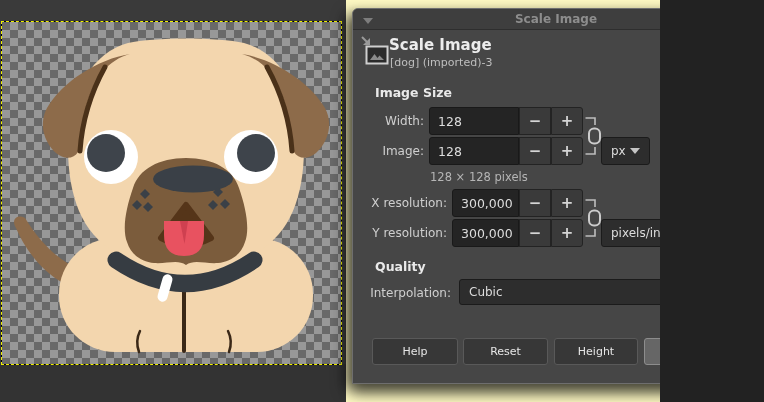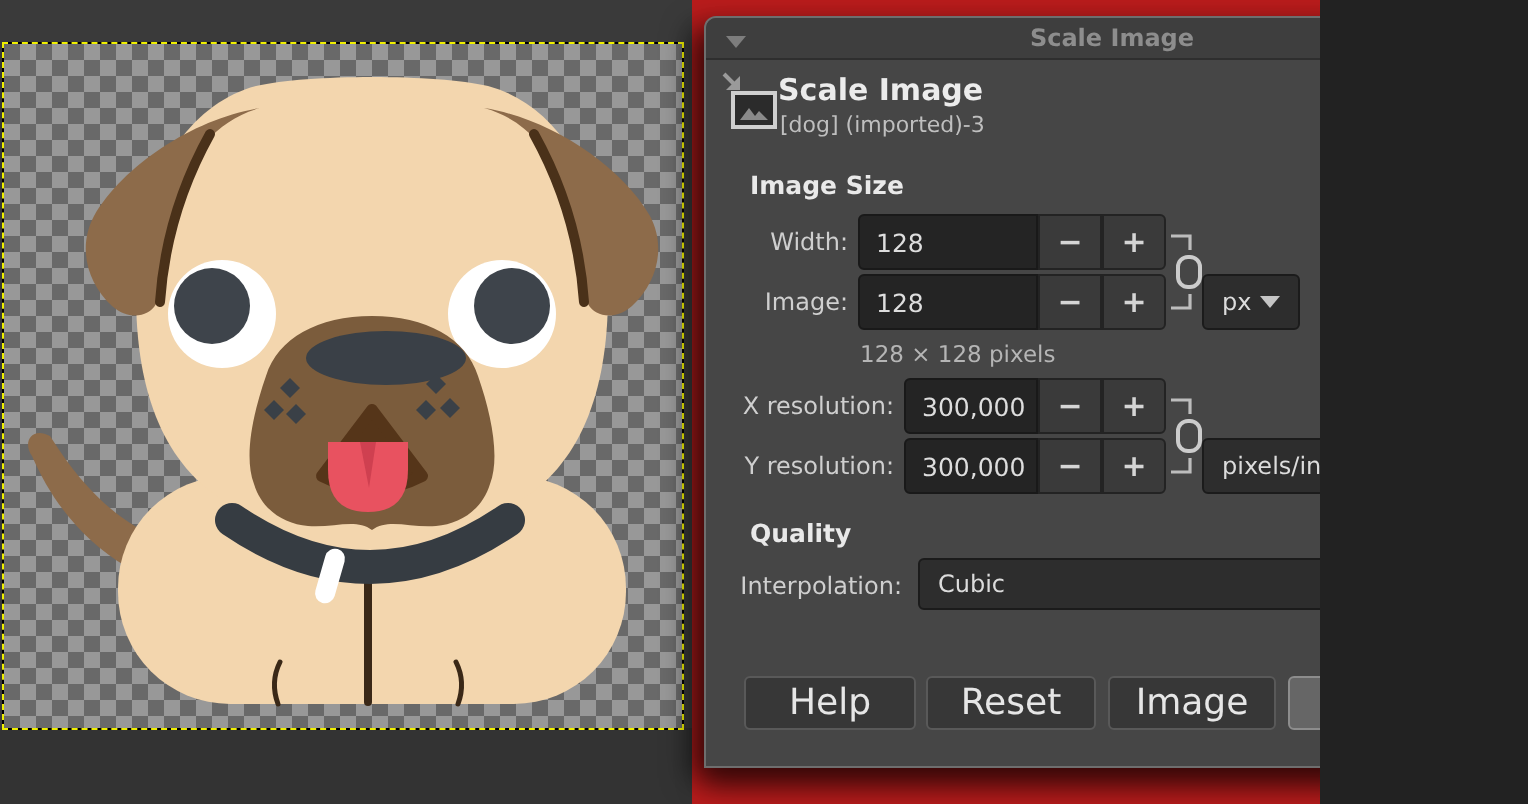--- a/index.html
+++ b/index.html
@@ -1,19 +1,19 @@
 <!DOCTYPE html>
 <html><head>
 <meta charset="utf-8">
 <style>
   * { margin:0; padding:0; box-sizing:border-box; }
   html,body { background:#222; }
   #root {
     position:relative; width:660px; height:402px; overflow:hidden;
-    background:#b91c1c;
+    background:#fef9c3;
     font-family:"DejaVu Sans","Liberation Sans",sans-serif;
     -webkit-font-smoothing:antialiased;
   }
   .left-pane { position:absolute; left:0; top:0; width:346px; height:402px; background:#3a3a3a; }
   .left-pane-bottom { position:absolute; left:0; top:364px; width:346px; height:38px; background:#333; }
 
   
   .canvas {
     position:absolute; left:2px; top:22px; width:339px; height:342px;
     background:conic-gradient(#989898 0 25%, #696969 25% 50%, #989898 50% 75%, #696969 75%);
@@ -86,21 +86,21 @@
     width:0; height:0; margin-right:9px;
     border-left:5px solid transparent; border-right:5px solid transparent;
     border-top:6px solid #c5c5c5;
   }
   .size-note { position:absolute; font-size:11.5px; color:#b5b5b5; }
 
   .chain { position:absolute; width:18px; height:56px; cursor:default; }
 
   .dlg-btn {
     position:absolute; height:27px; background:#373737; border:1px solid #595959; border-radius:3px;
-    color:#e6e6e6; font-size:18px; text-align:center; line-height:25px; cursor:default;
+    color:#e6e6e6; font-size:11px; text-align:center; line-height:25px; cursor:default;
   }
   .dlg-btn.hover { background:#666666; border-color:#8d8d8d; color:#f2f2f2; }
 
   .cursor { position:absolute; left:701px; top:354px; pointer-events:none; }
 </style>
 </head>
 <body>
 
 <div id="root">
 
@@ -228,21 +228,21 @@
 
     <div class="section-label" style="left:22px; top:250px;">Quality</div>
     <div class="flabel" style="left:12px; top:277px; width:86px;">Interpolation:</div>
     <div class="dropdown" style="left:106px; top:270px; width:276px; height:26px;gap:21px;">
       <span class="dtext">Cubic</span>
       <span class="dd-arrow"></span>
     </div>
 
     <div class="dlg-btn" style="left:19px;  top:329px; width:86px;">Help</div>
     <div class="dlg-btn" style="left:110px; top:329px; width:85px;">Reset</div>
-    <div class="dlg-btn" style="left:201px; top:329px; width:84px;">Image</div>
+    <div class="dlg-btn" style="left:201px; top:329px; width:84px;">Height</div>
     <div class="dlg-btn hover" style="left:291px; top:329px; width:85px;">Scale</div>
   </div>
 
   <svg class="cursor" width="22" height="30" viewBox="0 0 22 30">
     <path d="M2 1 L2 20 L7 15.5 L10.5 23.5 L14.5 21.8 L11 14 L17.5 14 Z" fill="#ffffff" stroke="#000000" stroke-width="1.4" stroke-linejoin="round"></path>
   </svg>
 
 </div>
 
 </body></html>

